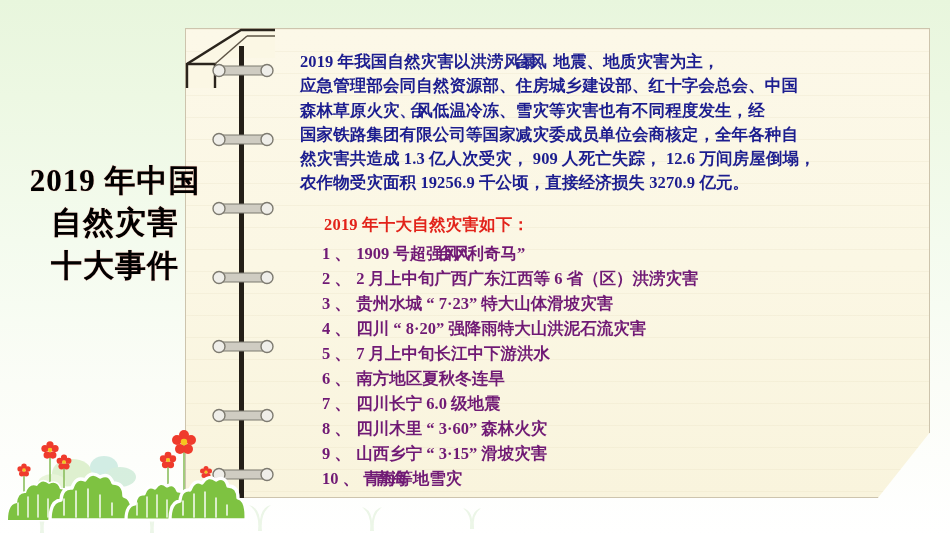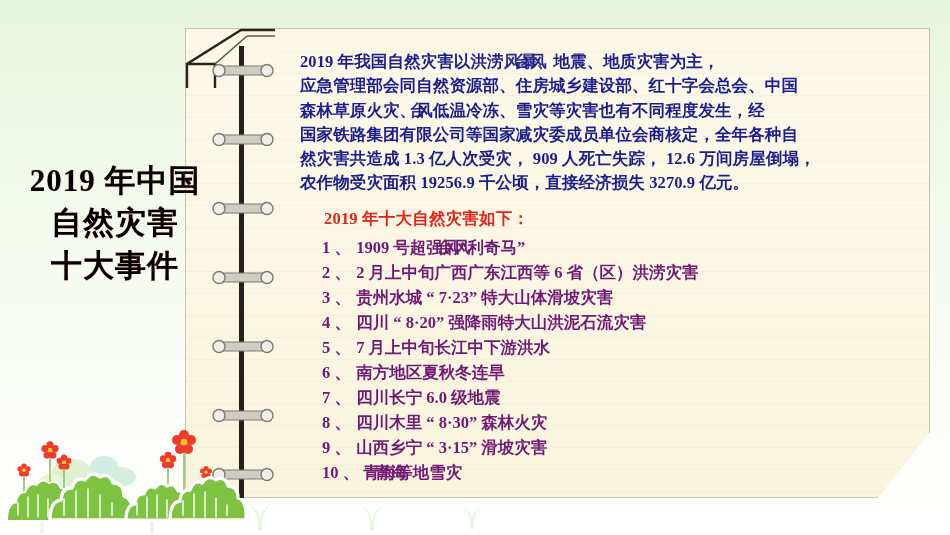--- a/index.html
+++ b/index.html
@@ -58,21 +58,21 @@
     letter-spacing:.1px;
   }
   #intro .ln { white-space:nowrap; }
   #intro .ov { position:relative; display:inline-block; }
   #intro .ov .under { opacity:.92; }
   #intro .ov .over {
     position:absolute; left:10px; top:0; white-space:nowrap; opacity:.95;
   }
 
   #list-head {
-    margin-top:12px; margin-left:24px;
+    margin-top:18px; margin-left:24px;
     color:#e2231a; font-weight:bold; font-size:16.5px; letter-spacing:.2px;
   }
   #list { margin-top:5px; margin-left:22px; list-style:none; }
   #list li {
     color:#701a75; font-weight:bold; font-size:16.5px; line-height:1.52;
     white-space:nowrap;
   }
   #list li .num { display:inline-block; min-width:30px; }
   #list li .ov { position:relative; display:inline-block; }
   #list li .ov .over { position:absolute; left:11px; top:0; white-space:nowrap; }
@@ -168,21 +168,21 @@
   <div id="list-head">2019 年十大自然灾害如下：</div>
 
   <ul id="list">
     <li><span class="num">1 、</span><span> 1909 号超</span><span class="ov"><span class="under">强风</span><span class="over">台风</span></span><span>“利奇马”</span></li>
     <li><span class="num">2 、</span><span> 2 月上中旬广西广东江西等 6 省（区）洪涝灾害</span></li>
     <li><span class="num">3 、</span><span> 贵州水城 “ 7·23” 特大山体滑坡灾害</span></li>
     <li><span class="num">4 、</span><span> 四川 “ 8·20” 强降雨特大山洪泥石流灾害</span></li>
     <li><span class="num">5 、</span><span> 7 月上中旬长江中下游洪水</span></li>
     <li><span class="num">6 、</span><span> 南方地区夏秋冬连旱</span></li>
     <li><span class="num">7 、</span><span> 四川长宁 6.0 级地震</span></li>
-    <li><span class="num">8 、</span><span> 四川木里 “ 8·30” 森林火灾</span></li>
+    <li><span class="num">8 、</span><span> 四川木里 “ 3·60” 森林火灾</span></li>
     <li><span class="num">9 、</span><span> 山西乡宁 “ 3·15” 滑坡灾害</span></li>
     <li><span class="num">10 、</span><span> </span><span class="ov"><span class="under">青海</span><span class="over">青海</span></span><span>等地雪灾</span></li>
   </ul>
 </div>
 
 <svg id="deco-grass" viewBox="0 0 250 110">
 
   <g opacity=".45">
     <ellipse cx="72" cy="48" rx="20" ry="14" fill="#b9e09a"></ellipse>
     <ellipse cx="104" cy="42" rx="14" ry="11" fill="#9fd9c9"></ellipse>

